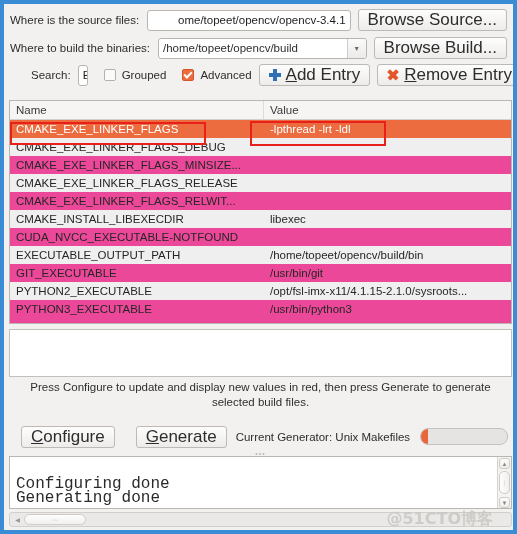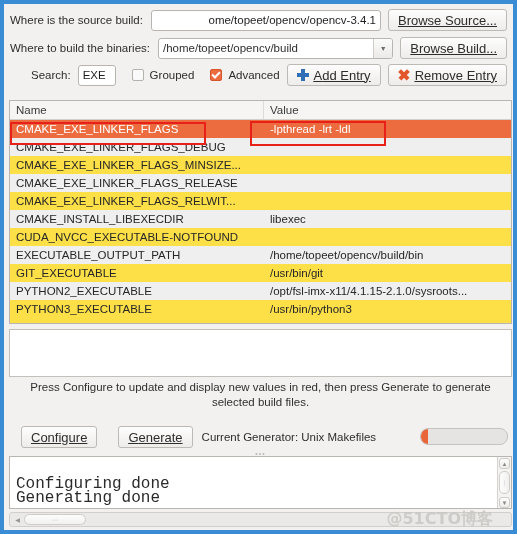--- a/index.html
+++ b/index.html
@@ -64,23 +64,22 @@
 
   .btn{
     box-sizing:border-box;
     height:22px;
     margin-left:7px;
     padding:0 9px;
     background:linear-gradient(#fdfdfd,#eeecea);
     border:1px solid #bdb9b5;
     border-radius:3px;
     display:flex;align-items:center;justify-content:center;
-    font-size:13px;color:#2d2d2d;white-space:nowrap;
+    font-size:17px;color:#2d2d2d;white-space:nowrap;
     cursor:default;
-    text-decoration:underline;
   }
   .btn u{text-decoration:underline;}
 
   
   #search-input{width:62px;margin-left:7px;}
   .chk-wrap{display:flex;align-items:center;margin-left:16px;white-space:nowrap;}
   .chk{
     width:12px;height:12px;box-sizing:border-box;
     border:1px solid #b5b1ad;border-radius:2px;background:#fafafa;
     margin-right:6px;display:flex;align-items:center;justify-content:center;
@@ -105,21 +104,21 @@
   .icon-x:before,.icon-x:after{
     content:"";position:absolute;left:0;top:4px;width:12px;height:3.5px;background:#e2562a;
   }
   .icon-x:before{transform:rotate(45deg);}
   .icon-x:after{transform:rotate(-45deg);}
 
   
   #cache-panel{
     position:absolute;left:5px;top:96px;width:503px;height:224px;
     box-sizing:border-box;
-    background:#fde047;
+    background:#ec4899;
     border:1px solid #b9b5b1;
   }
   #table-header{
     display:flex;height:18px;
     background:#f6f5f4;
     border-bottom:1px solid #d3cfcb;
     font-size:11.5px;color:#3a3a3a;
   }
   #table-header .th{display:flex;align-items:center;padding:0 0 0 6px;box-sizing:border-box;}
   .col-name{width:254px;flex:none;border-right:1px solid #dedad6;}
@@ -228,21 +227,21 @@
     letter-spacing:0px;opacity:.85;pointer-events:none;
     font-family:"DejaVu Sans",sans-serif;
   }
 </style>
 </head>
 <body>
 
 <div class="window">
 
   <div class="row" id="row-source">
-    <span class="lbl">Where is the source build:</span>
+    <span class="lbl">Where is the source files:</span>
     <div class="textfield" id="source-path">
       <span>ome/topeet/opencv/opencv-3.4.1</span>
     </div>
     <div class="btn">
       <span>Browse Source...</span>
     </div>
   </div>
 
   <div class="row" id="row-build">
     <span class="lbl">Where to build the binaries:</span>

